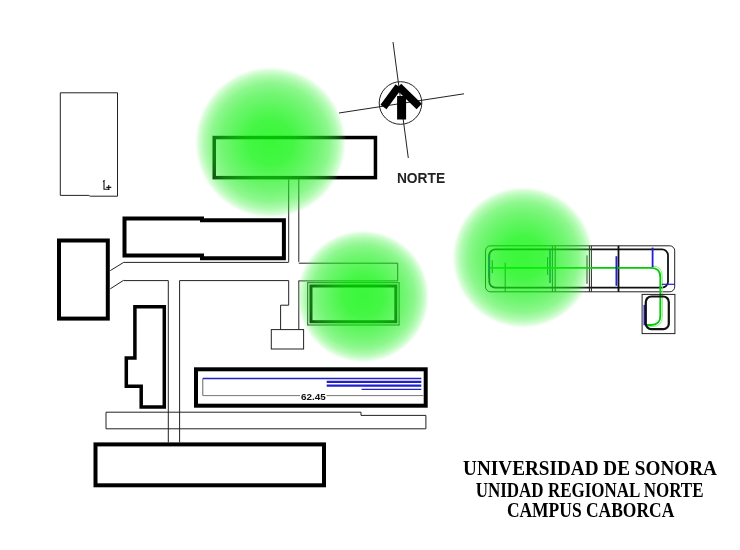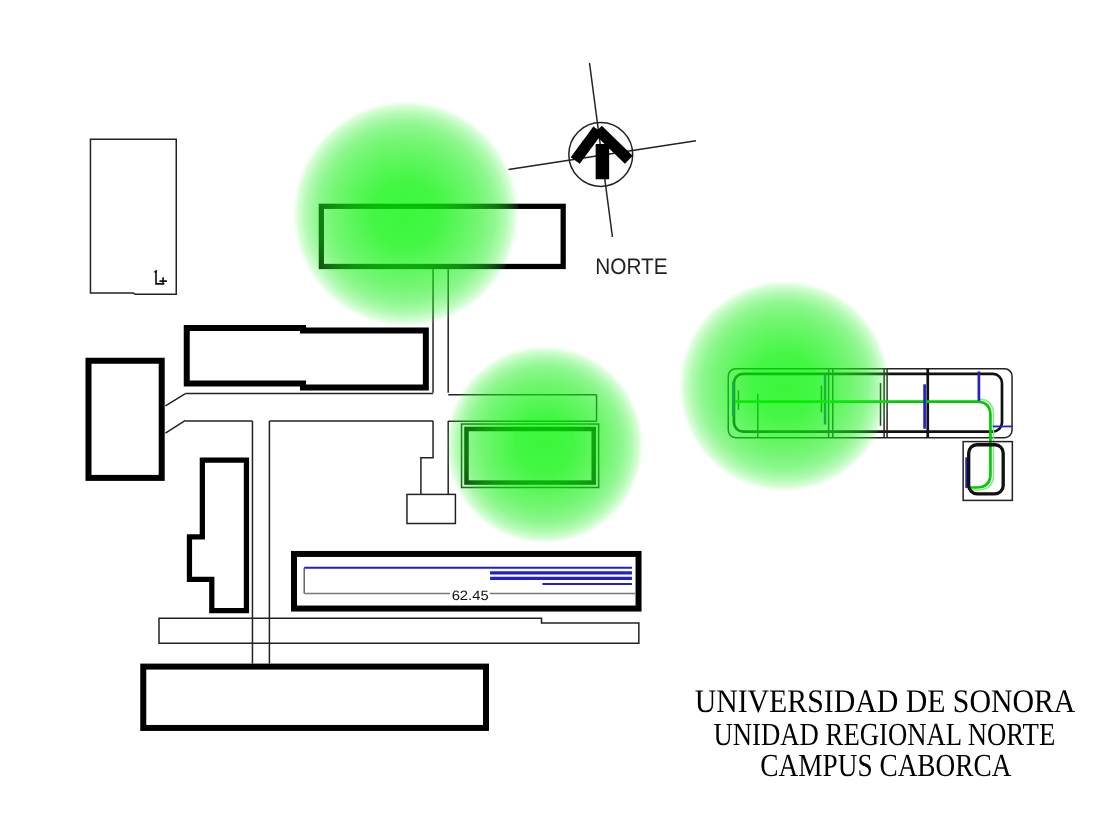--- a/index.html
+++ b/index.html
@@ -1,16 +1,16 @@
 <!DOCTYPE html>
 <html><head>
 <meta charset="utf-8">
 <style>
   html,body{margin:0;padding:0;background:#ffffff;}
-  #page{position:relative;width:740px;height:550px;overflow:hidden;background:#fff;}
+  #page{position:relative;width:740px;height:550px;overflow:hidden;background:#fff;font-weight:bold;}
   svg{position:absolute;left:0;top:0;}
 </style>
 </head>
 <body>
 <div id="page">
 <svg width="740" height="550" viewBox="0 0 740 550">
 <defs>
 <radialGradient id="tree" cx="50%" cy="50%" r="50%">
   <stop offset="0%" stop-color="rgba(5,245,5,0.79)"></stop>
   <stop offset="30%" stop-color="rgba(10,244,10,0.76)"></stop>

